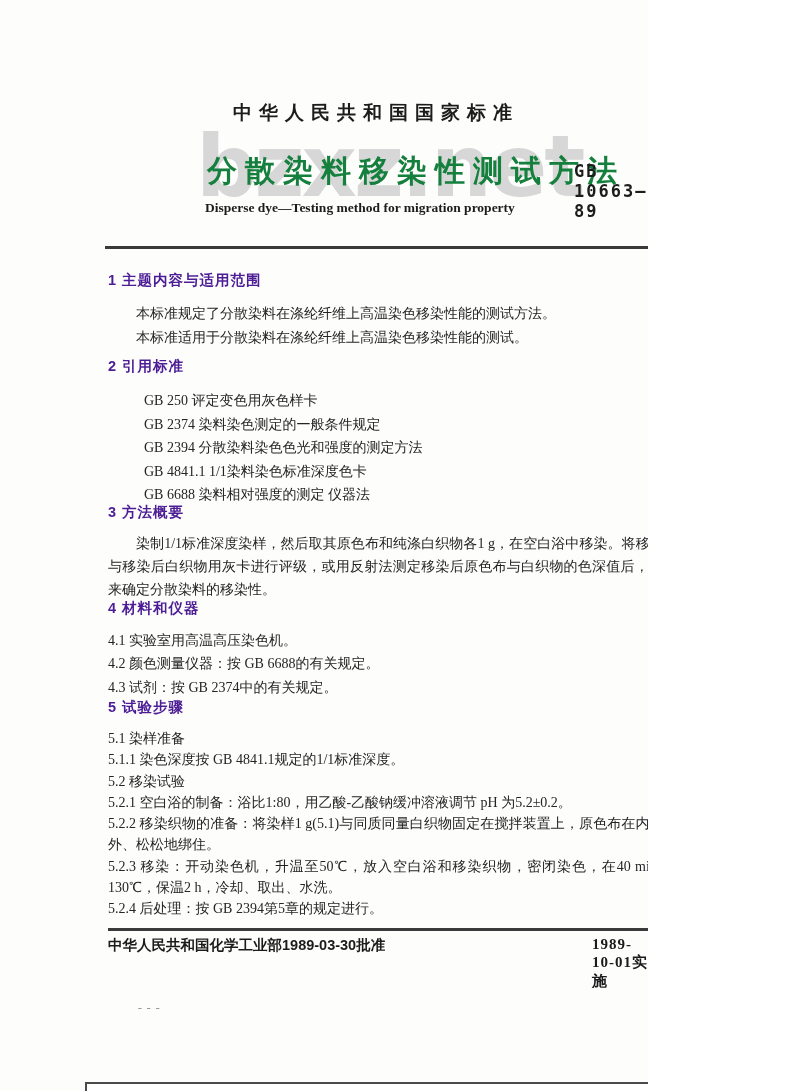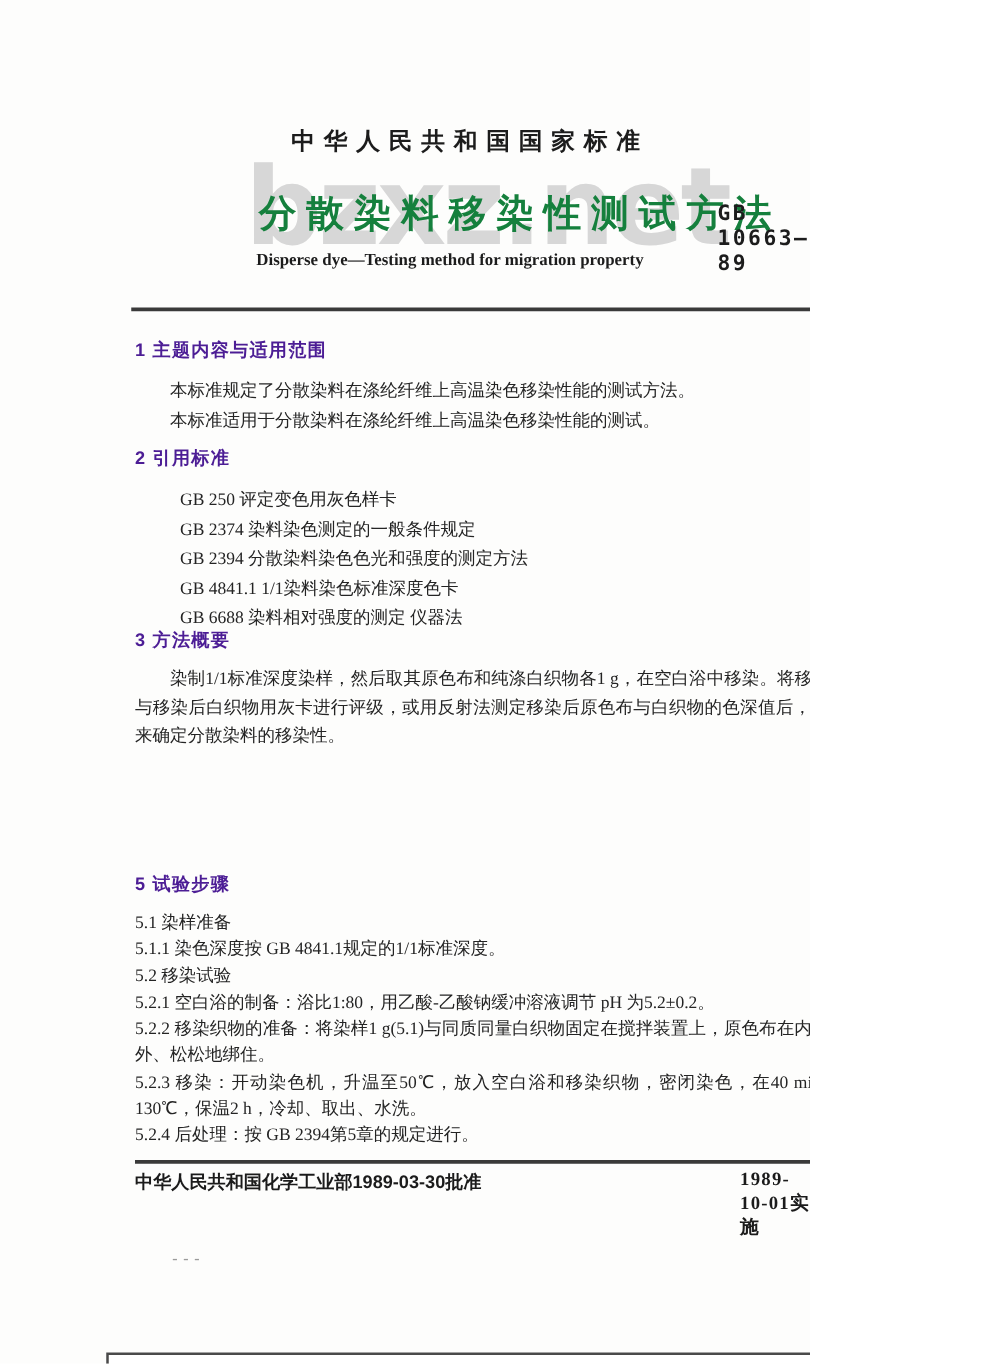--- a/index.html
+++ b/index.html
@@ -182,20 +182,28 @@
       <div class="ref-item">GB 4841.1  1/1染料染色标准深度色卡</div>
       <div class="ref-item">GB 6688  染料相对强度的测定  仪器法</div>
     </div>
   </div>
 
   <div class="section" id="sec3">
     <div class="sec-heading">3  方法概要</div>
     <div class="flow-para">染制1/1标准深度染样，然后取其原色布和纯涤白织物各1 g，在空白浴中移染。将移染后原色布与移染后白织物用灰卡进行评级，或用反射法测定移染后原色布与白织物的色深值后，计算移染度来确定分散染料的移染性。</div>
   </div>
 
+  <div class="section" id="sec4">
+    <div class="sec-heading">4  材料和仪器</div>
+    <div class="clauses4">
+      <div class="clause">4.1  实验室用高温高压染色机。</div>
+      <div class="clause">4.2  颜色测量仪器：按 GB 6688的有关规定。</div>
+      <div class="clause">4.3  试剂：按 GB 2374中的有关规定。</div>
+    </div>
+  </div>
 
   <div class="section" id="sec5">
     <div class="sec-heading">5  试验步骤</div>
     <div class="clauses5">
       <div class="clause">5.1  染样准备</div>
       <div class="clause">5.1.1  染色深度按 GB 4841.1规定的1/1标准深度。</div>
       <div class="clause">5.2  移染试验</div>
       <div class="clause">5.2.1  空白浴的制备：浴比1:80，用乙酸-乙酸钠缓冲溶液调节 pH 为5.2±0.2。</div>
       <div class="clause">5.2.2  移染织物的准备：将染样1 g(5.1)与同质同量白织物固定在搅拌装置上，原色布在内，白织物在外、松松地绑住。</div>
       <div class="clause">5.2.3  移染：开动染色机，升温至50℃，放入空白浴和移染织物，密闭染色，在40 min 内升温至130℃，保温2 h，冷却、取出、水洗。</div>

